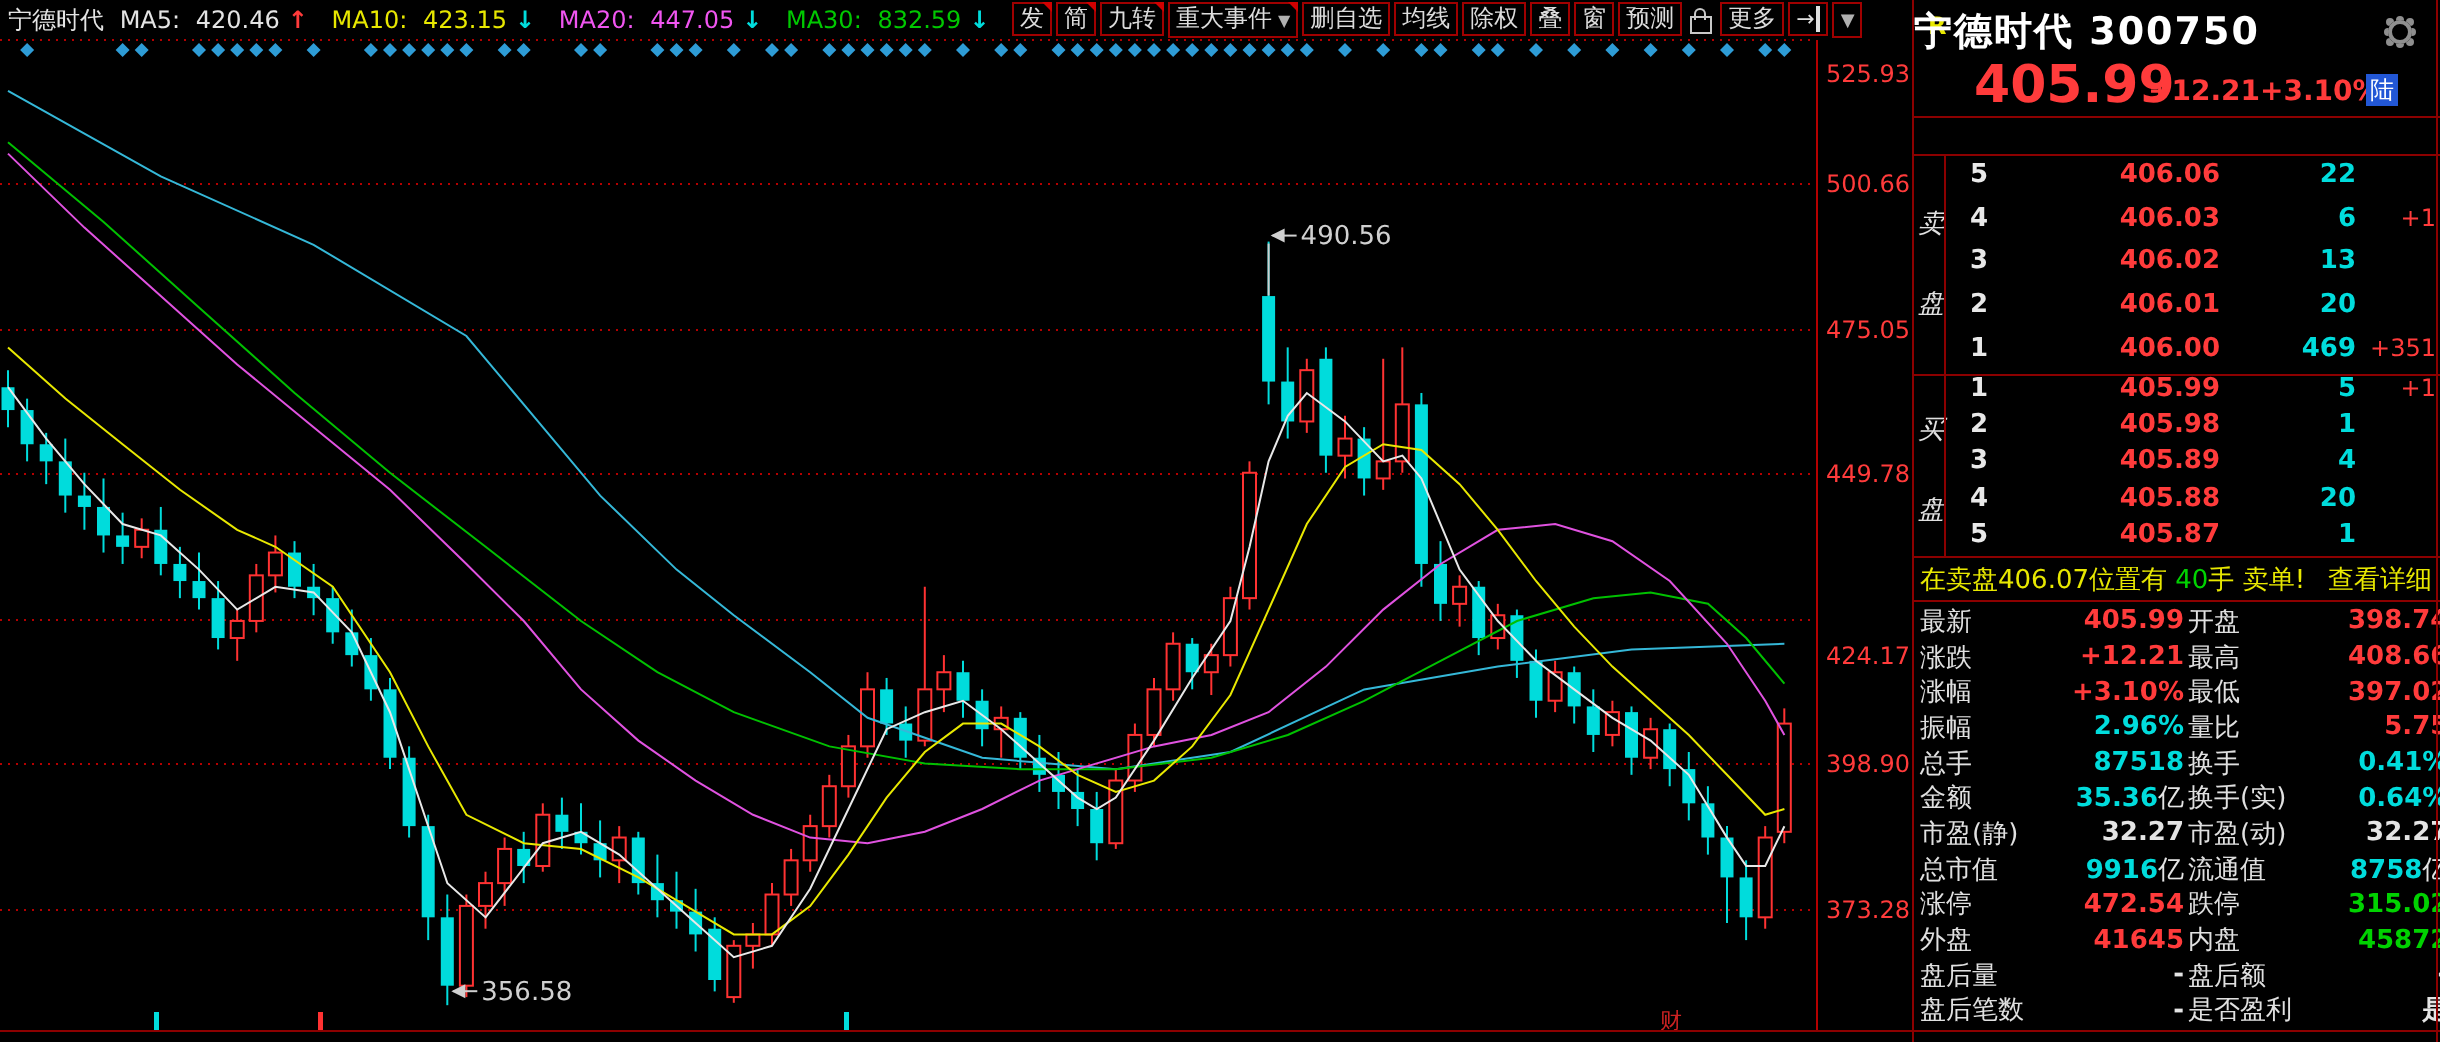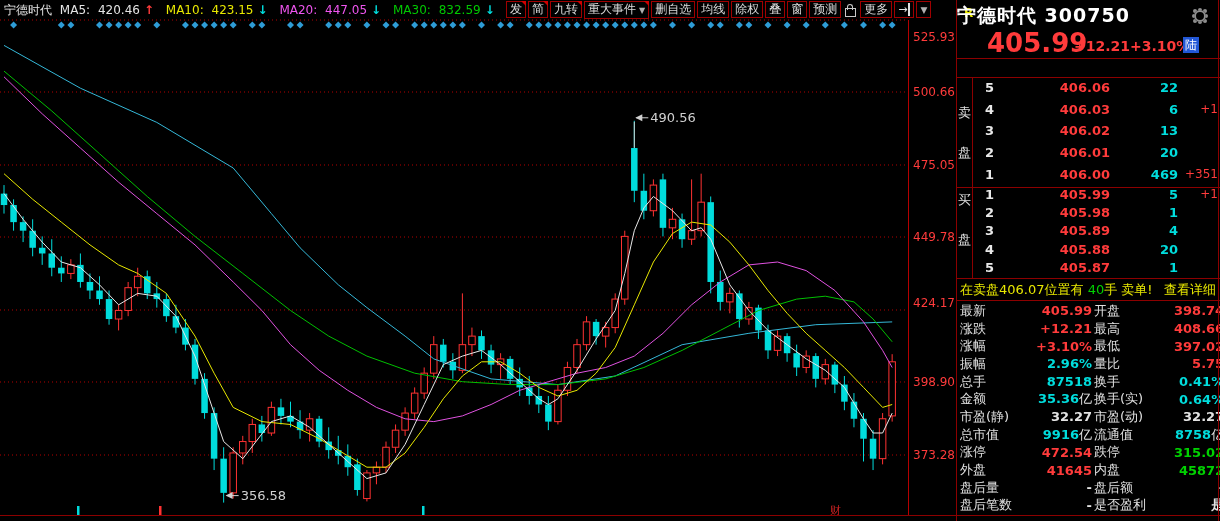--- a/index.html
+++ b/index.html
@@ -45,21 +45,21 @@
   .q-price{position:absolute;left:30px;top:28px;color:#ff3b3b;font-size:26px;font-weight:bold;}
   .q-chg{position:absolute;left:117px;top:38px;color:#ff3b3b;font-size:14px;font-weight:bold;}
   .q-pct{position:absolute;left:173px;top:38px;color:#ff3b3b;font-size:14px;font-weight:bold;}
   .mkt-badge{position:absolute;left:226px;top:37px;width:16px;height:16px;background:#2257d6;
         color:#fff;font-size:12px;text-align:center;line-height:16px;}
   .weibi{position:absolute;left:0;right:0;top:60px;height:17px;color:#e0e0e0;}
   .weibi .lb{position:absolute;left:4px;}
   .weibi .v{position:absolute;right:128px;color:#00d200;font-weight:bold;}
   .weibi .net{position:absolute;right:4px;color:#00d200;font-weight:bold;}
   .side-label{position:absolute;left:1px;width:14px;color:#e0e0e0;font-size:13px;
-        display:flex;align-items:center;justify-content:center;text-align:left;}
+        display:flex;align-items:center;justify-content:center;text-align:right;font-style:italic;}
   .side-label div{width:14px;word-break:break-all;line-height:40px;}
   .ob-rows{position:absolute;left:16px;right:0;display:flex;flex-direction:column;
         justify-content:space-around;}
   .ob-row{position:relative;height:18px;font-weight:bold;}
   .ob-row .lv{position:absolute;left:12px;color:#e8e8e8;}
   .ob-row .pr{position:absolute;right:110px;color:#ff3b3b;}
   .ob-row .vol{position:absolute;right:42px;color:#00dcdc;}
   .ob-row .dl{position:absolute;right:2px;color:#ff3b3b;font-weight:normal;font-size:12px;}
   .notice{position:absolute;left:3px;right:0;top:281px;height:17px;color:#e8e800;white-space:nowrap;}
   .notice .seg-g{color:#00d200;}
@@ -382,21 +382,21 @@
       <div class="tbtn">更多</div>
       <div class="tbtn icon-only"><span class="next-ic">→</span></div>
       <div class="tbtn icon-only"><span class="caret-ic">▼</span></div>
     </div>
 
   <div id="yaxis">
       <div class="ytick" style="top: 30px;">525.93</div>
       <div class="ytick" style="top: 85.0119px;">500.66</div>
       <div class="ytick" style="top: 157.993px;">475.05</div>
       <div class="ytick" style="top: 230.005px;">449.78</div>
-      <div class="ytick" style="top: 296px;">424.17</div>
+      <div class="ytick" style="top: 321px;">424.17</div>
       <div class="ytick" style="top: 374.997px;">398.90</div>
       <div class="ytick" style="top: 448.007px;">373.28</div>
     </div>
 
   <div class="vline" style="left:956px;top:0;width:1px;height:521px;"></div>
   <div class="vline" style="left:1218px;top:0;width:1px;height:521px;"></div>
   <div class="hline" style="left:0;top:515px;width:1220px;height:1px;"></div>
 
   <div class="panel">
     <span class="r-badge">R</span>
@@ -440,21 +440,21 @@
       <span class="dl"></span>
         </div>
         <div class="ob-row">
           <span class="lv">1</span>
       <span class="pr">406.00</span>
       <span class="vol">469</span>
       <span class="dl">+351</span>
         </div>
       </div>
     <div class="hline" style="left:0;top:187px;width:263px;height:1px;"></div>
-    <div class="side-label" style="top:174px;height:91px;">
+    <div class="side-label" style="top:190px;height:91px;">
         <div>买盘</div>
       </div>
     <div class="ob-rows" id="buy-rows" style="top:187px;height:91px;">
         <div class="ob-row">
           <span class="lv">1</span>
       <span class="pr">405.99</span>
       <span class="vol">5</span>
       <span class="dl">+1</span>
         </div>
         <div class="ob-row">

